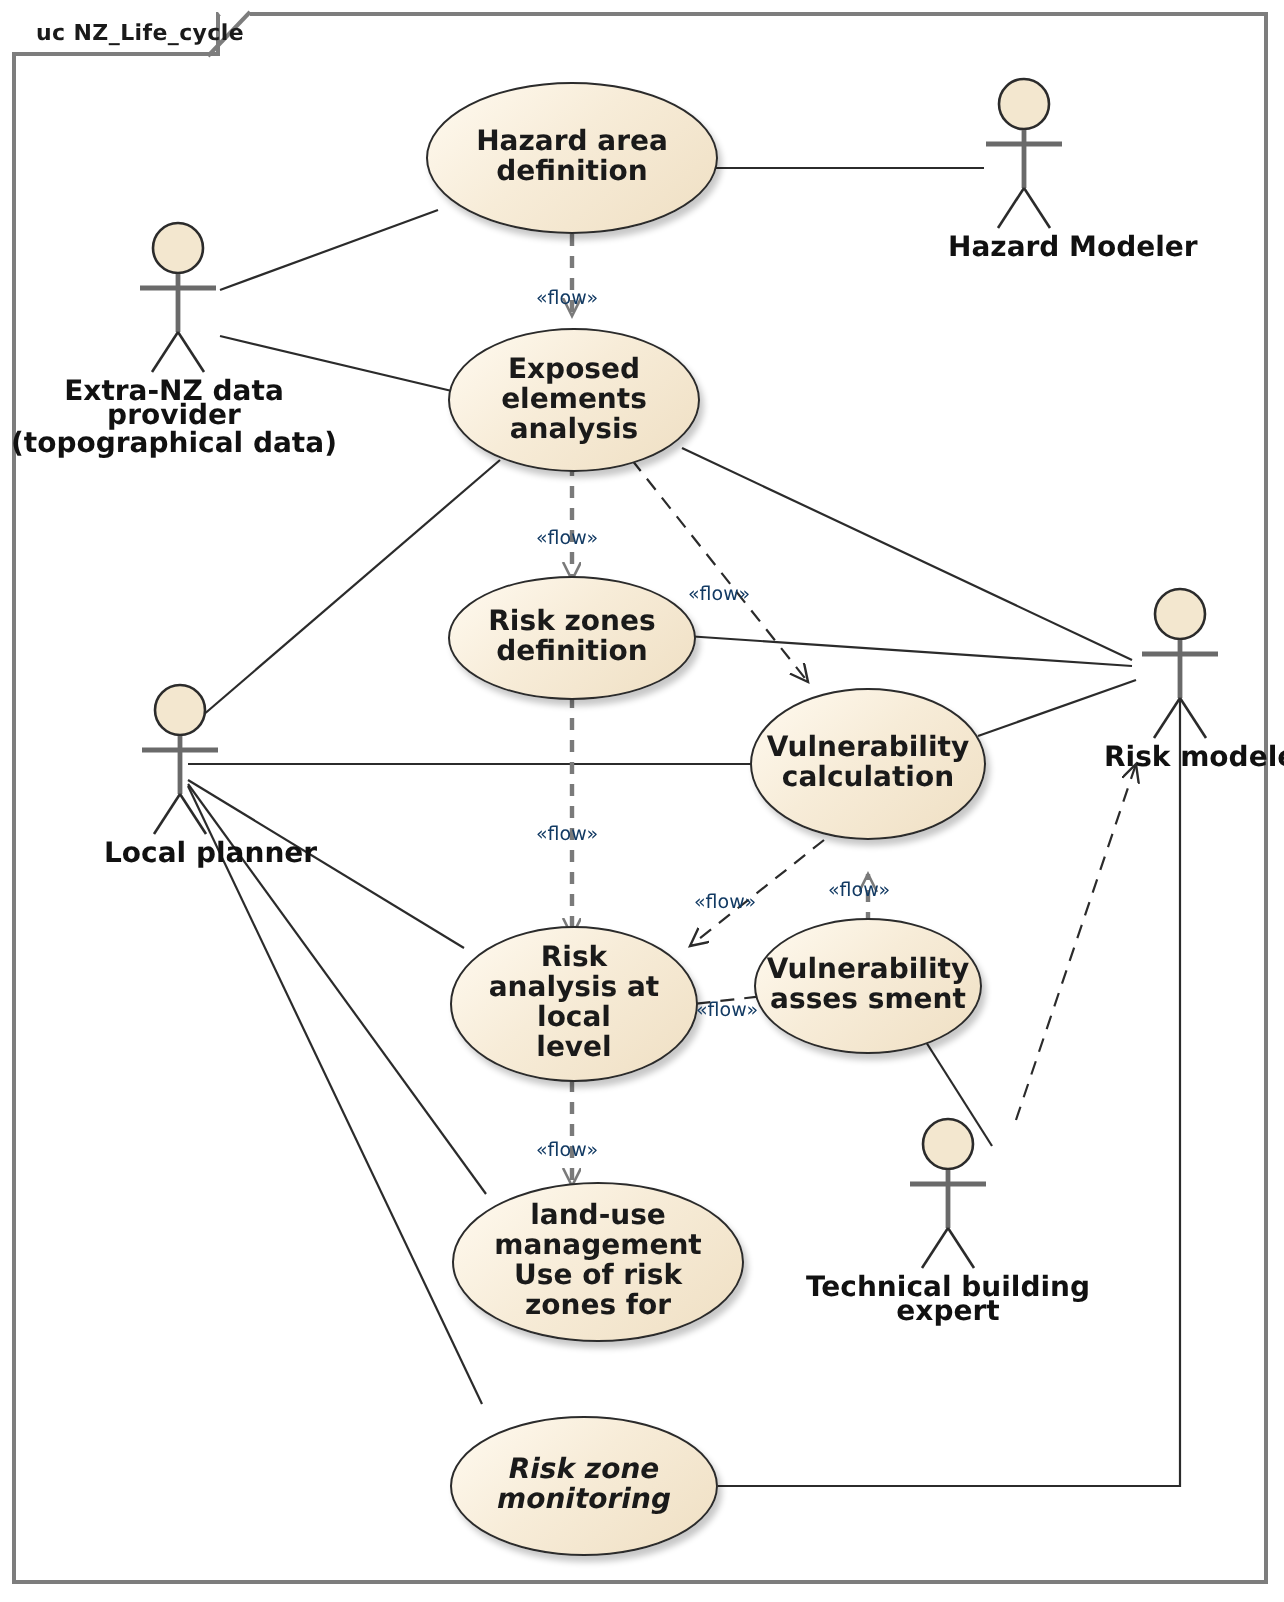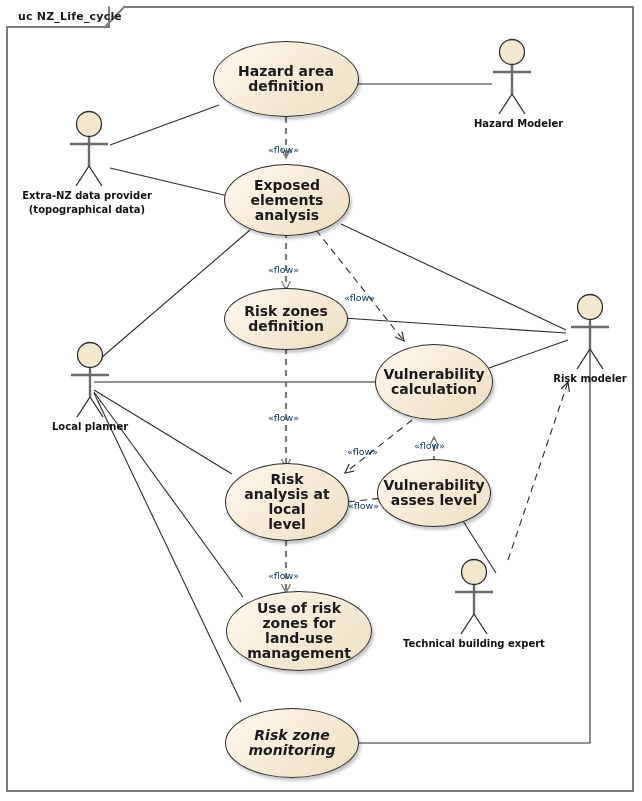--- a/index.html
+++ b/index.html
@@ -96,21 +96,21 @@
   .usecase span { display: block; }
   
   .actor {
     position: absolute;
     width: 76px;
     text-align: center;
   }
   .actor svg { display: block; margin: 0 auto; }
   .actor-label {
     margin-top: 2px;
-    font-size: 10px;
+    font-size: 14px;
     font-weight: bold;
     color: #111111;
     line-height: 12px;
     white-space: nowrap;
   }
   .actor.wide { width: 170px; }
   .actor.wide .actor-label { white-space: normal; }
   
   .flow-label {
     position: absolute;
@@ -214,28 +214,28 @@
   <div class="usecase" style="left:225px; top:463px; width:124px; height:78px;">
     <div>
       <span>Risk  analysis at local</span>
       <span>level</span>
     </div>
   </div>
 
   <div class="usecase" style="left:377px; top:459px; width:114px; height:68px;">
     <div>
       <span>Vulnerability</span>
-      <span>asses level</span>
+      <span>asses sment</span>
     </div>
   </div>
 
   <div class="usecase" style="left:226px; top:591px; width:146px; height:80px;">
     <div>
+      <span>land-use management</span>
       <span>Use of risk zones for</span>
-      <span>land-use management</span>
     </div>
   </div>
 
   <div class="usecase" style="left:225px; top:708px; width:134px; height:70px;font-style:italic;">
     <span>Risk zone monitoring</span>
   </div>
 
   <div class="actor" style="left:474px; top:38px;">
     <svg width="76" height="78" viewBox="0 0 76 78">
       <circle cx="38" cy="14" r="12.5" fill="#f3e7cf" stroke="#2b2b2b" stroke-width="1.3"></circle>

